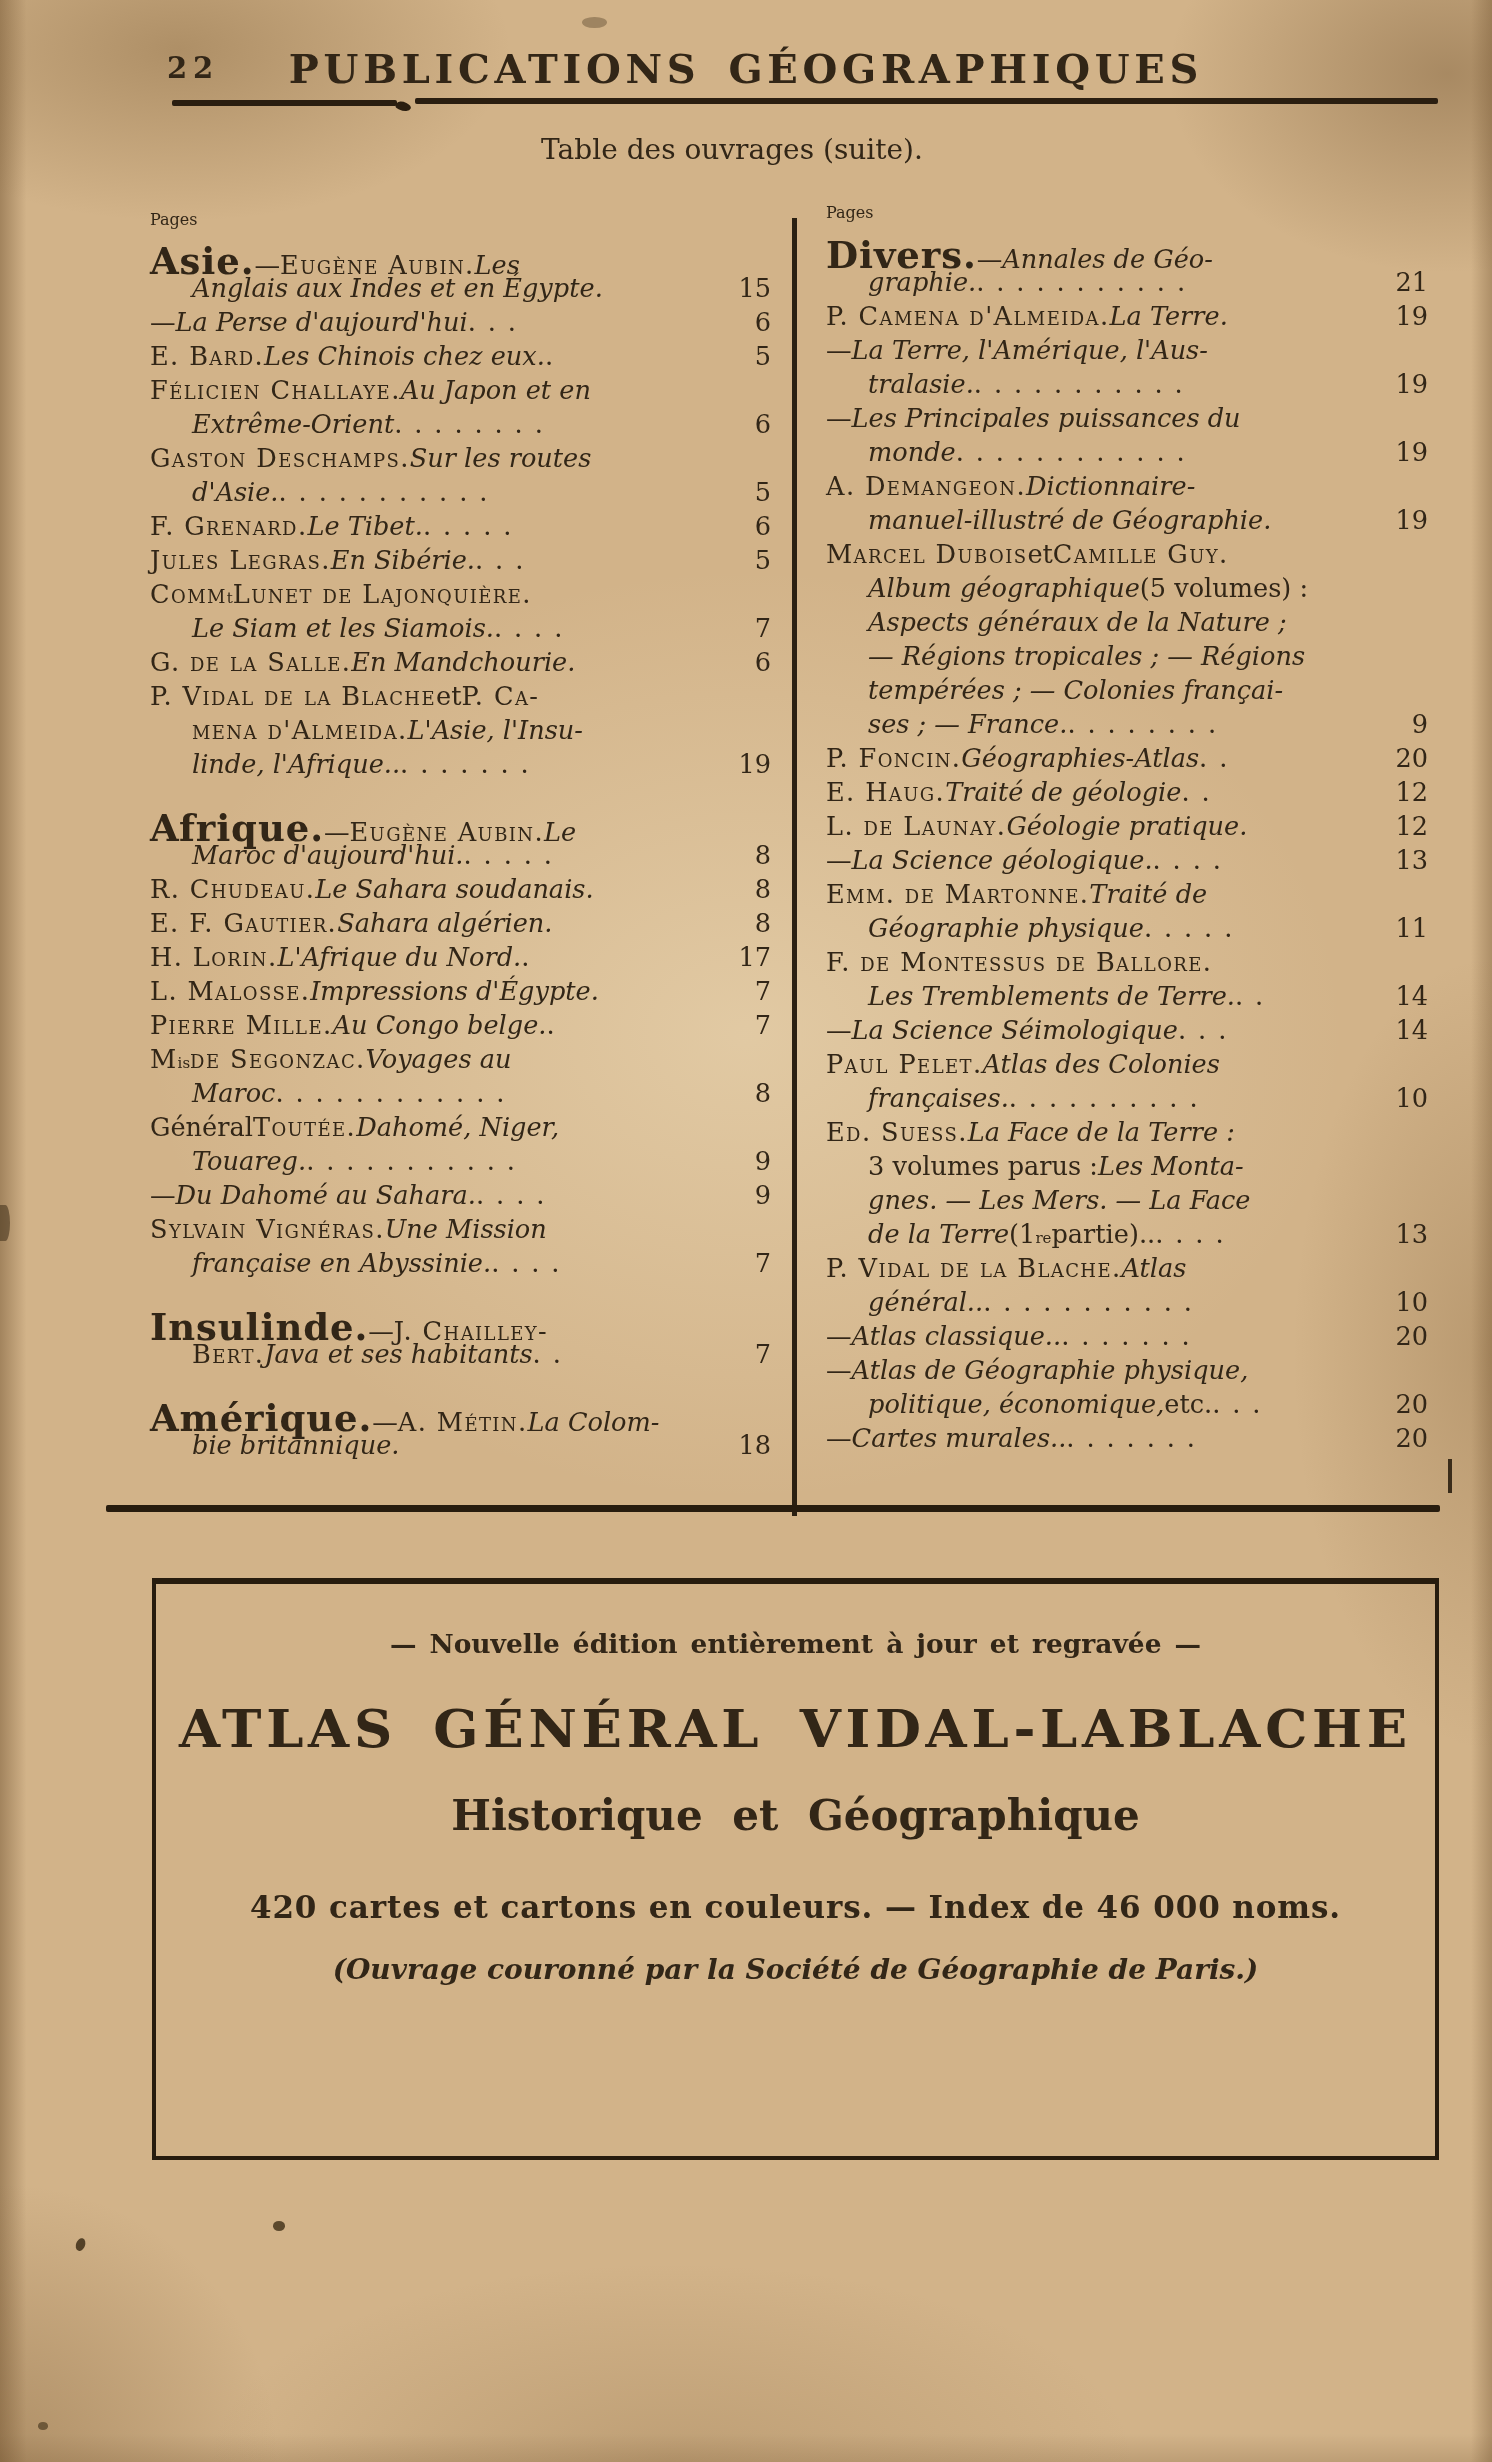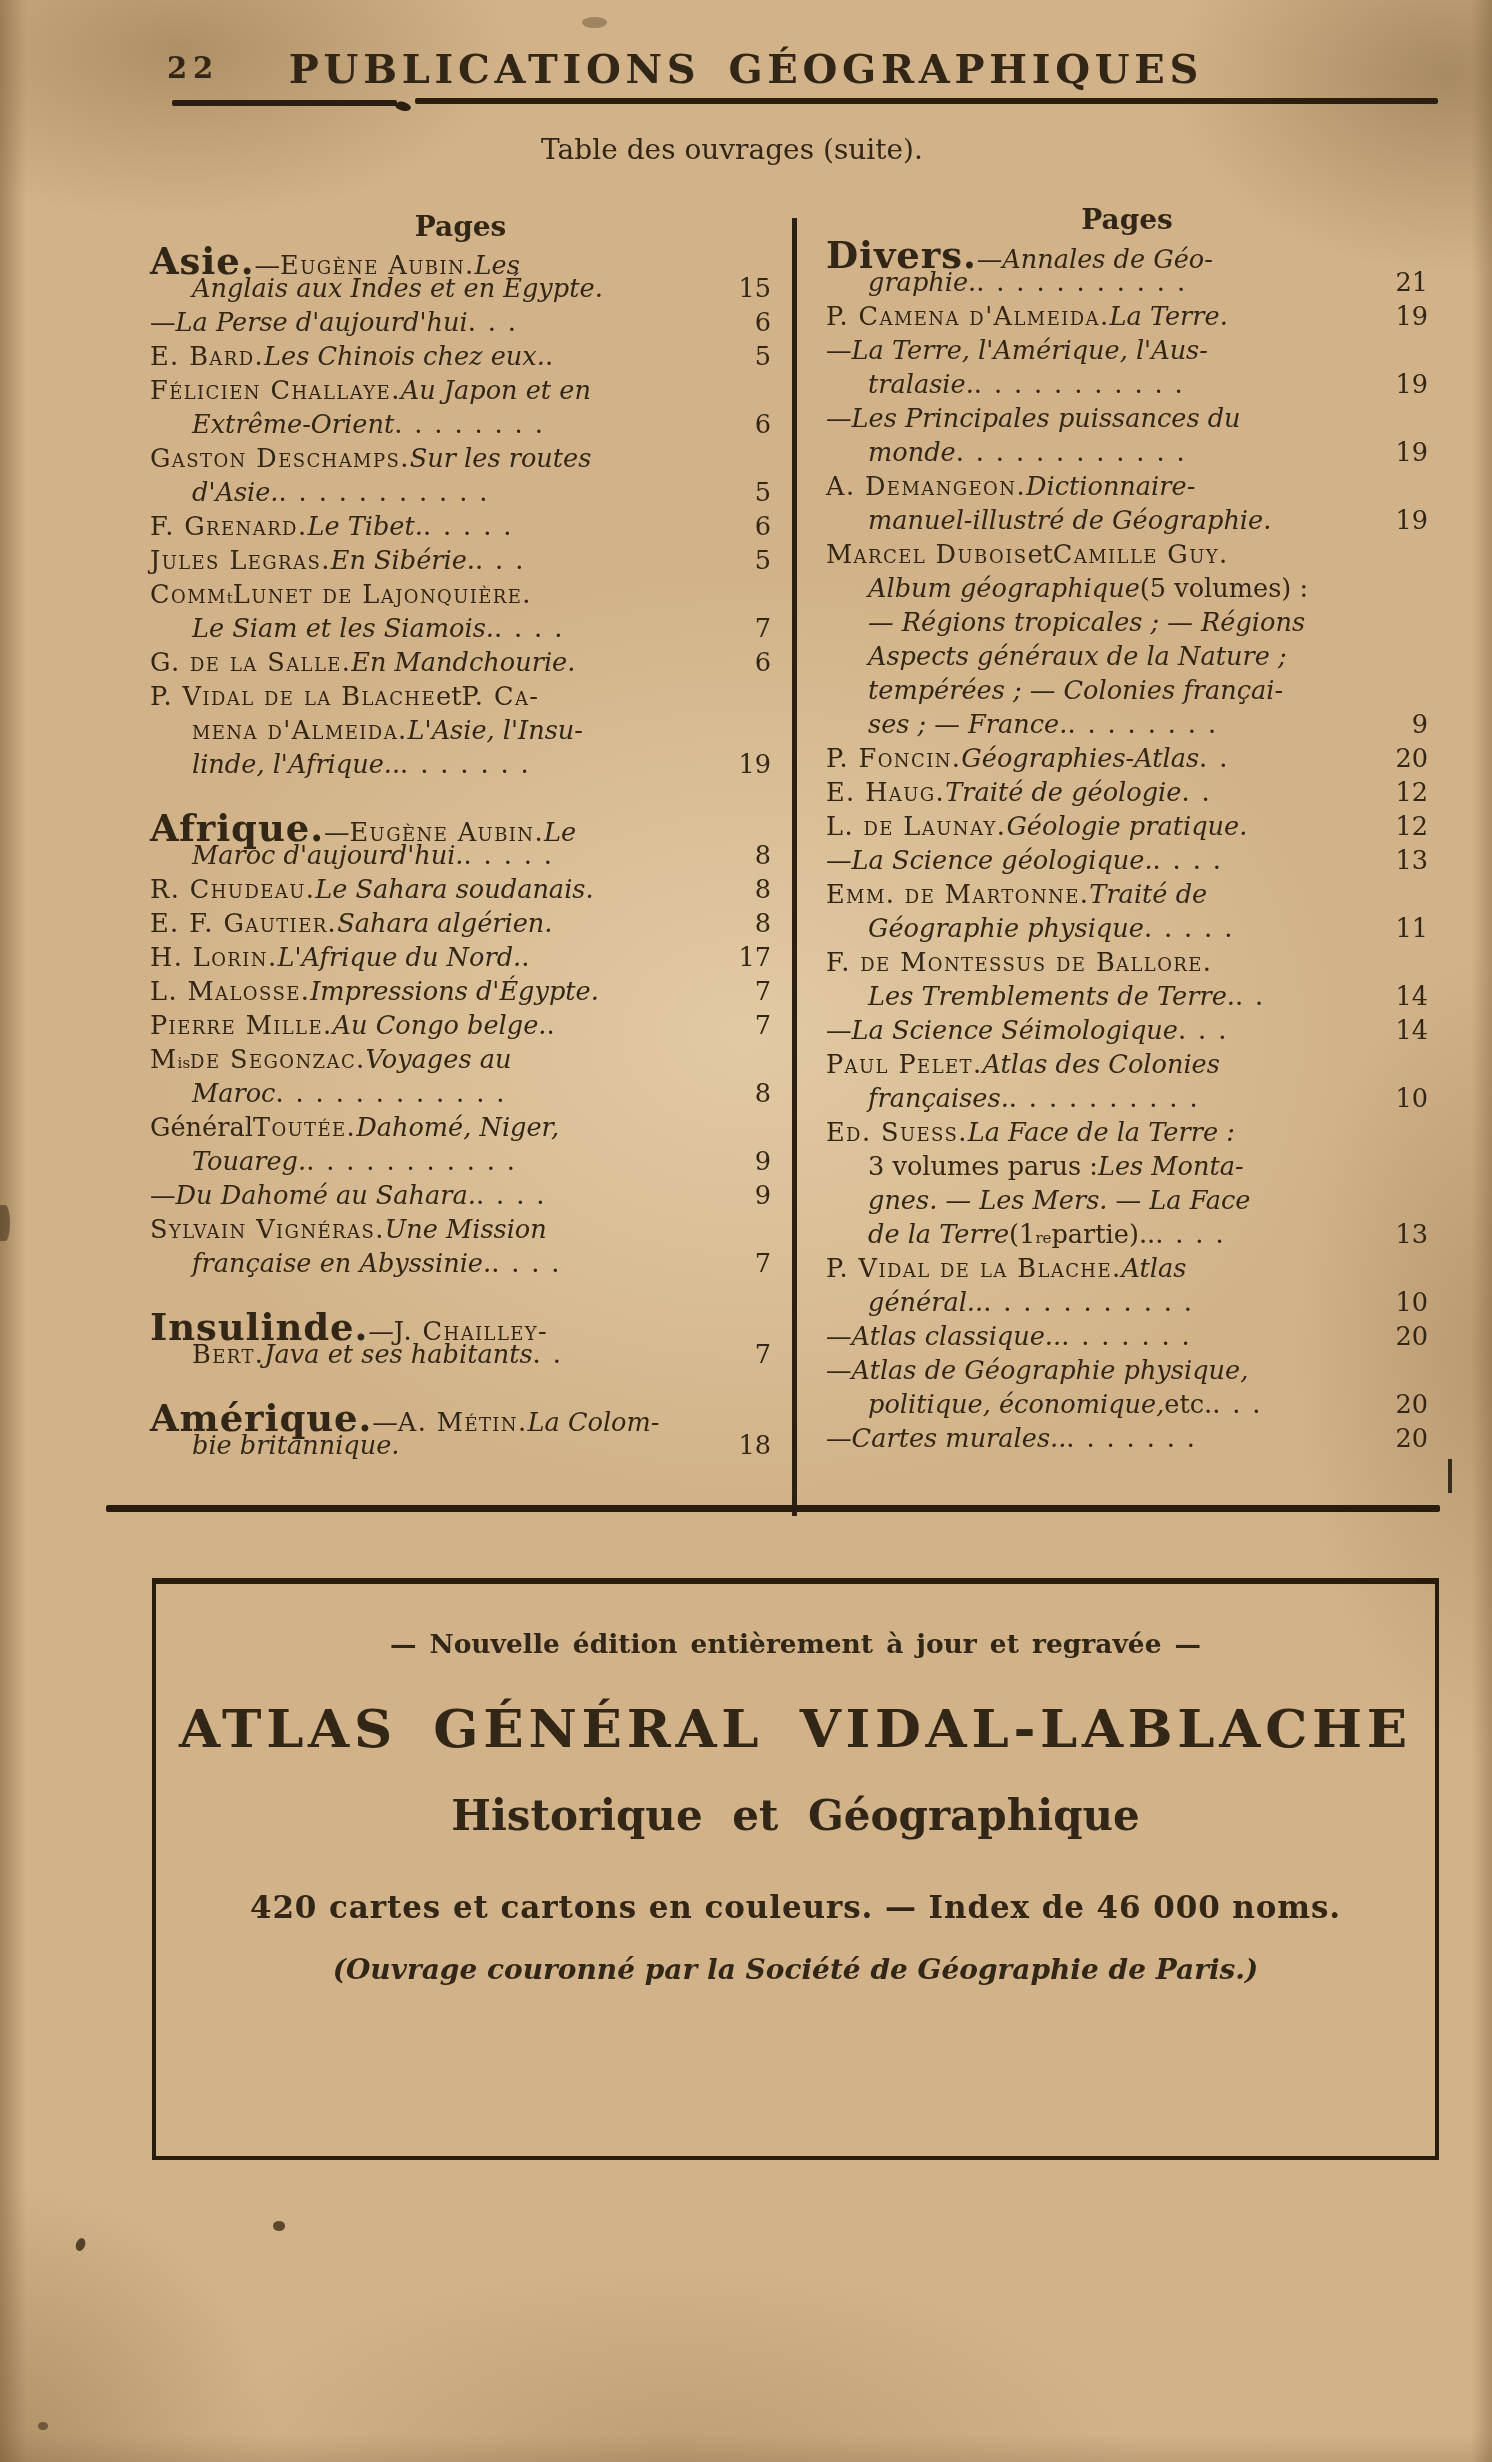--- a/index.html
+++ b/index.html
@@ -24,21 +24,21 @@
       #d2b389;
     color:#322617;
   }
   .hdr-num{position:absolute;left:167px;top:51px;font-size:29px;font-weight:bold;letter-spacing:5.7px;}
   .hdr-title{position:absolute;left:0;right:0;top:45px;text-align:center;
     font-size:40px;font-weight:bold;letter-spacing:4.7px;word-spacing:9.5px;}
   .rule-a{position:absolute;left:172px;top:100px;width:225px;height:5.7px;background:#2a1e10;border-radius:1.9px;}
   .rule-b{position:absolute;left:415px;top:98px;width:1023px;height:5.7px;background:#2a1e10;border-radius:1.9px;}
   .rule-comma{position:absolute;left:396px;top:102px;width:15px;height:8.5px;background:#2a1e10;border-radius:60% 40% 70% 30%;transform:rotate(25deg);}
   .caption{position:absolute;left:0;right:28px;top:133px;text-align:center;font-size:28px;}
-  .pages-label{position:absolute;font-size:28px;font-weight:bold;text-align:center;}
+  .pages-label{position:absolute;font-size:16px;font-weight:normal;text-align:left;}
   .pages-label.pl-left{left:150px;width:621px;top:210px;}
   .pages-label.pl-right{left:826px;width:602px;top:203px;}
   .col{position:absolute;font-size:25.6px;}
   .col.c-left{left:150px;top:239px;width:621px;}
   .col.c-right{left:826px;top:233px;width:602px;}
   .row{display:flex;align-items:baseline;height:34px;white-space:nowrap;}
   .row.gap{margin-top:23px;}
   .row.ind{padding-left:42px;}
   .pg{margin-left:auto;padding-left:7.6px;font-size:25.6px;}
   .s-h{font-size:37px;font-weight:bold;letter-spacing:0.9px;}
@@ -306,24 +306,24 @@
       <div class="row">
         <span class="s-sc">Marcel Dubois</span>
         <span> et </span>
         <span class="s-sc">Camille Guy.</span>
       </div>
       <div class="row ind">
         <span class="s-it">Album géographique</span>
         <span>(5 volumes) :</span>
       </div>
       <div class="row ind">
+        <span class="s-it">Aspects généraux de la Nature ;</span>
+      </div>
+      <div class="row ind">
         <span class="s-it">— Régions tropicales ; — Régions</span>
-      </div>
-      <div class="row ind">
-        <span class="s-it">Aspects généraux de la Nature ;</span>
       </div>
       <div class="row ind">
         <span class="s-it">tempérées ; — Colonies françai-</span>
       </div>
       <div class="row ind">
         <span class="s-it">ses ; — France.</span>
         <span class="s-d"> . . . . . . . .</span>
         <span class="pg">9</span>
       </div>
       <div class="row">

